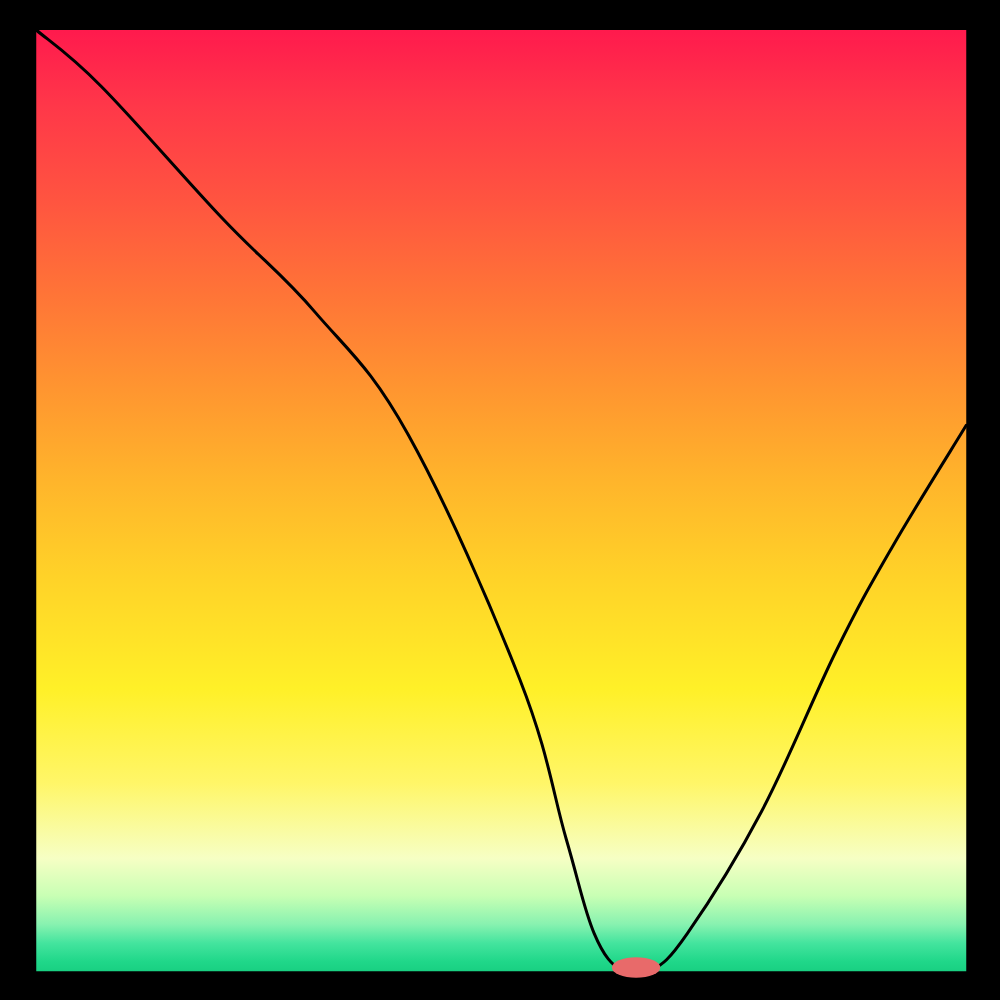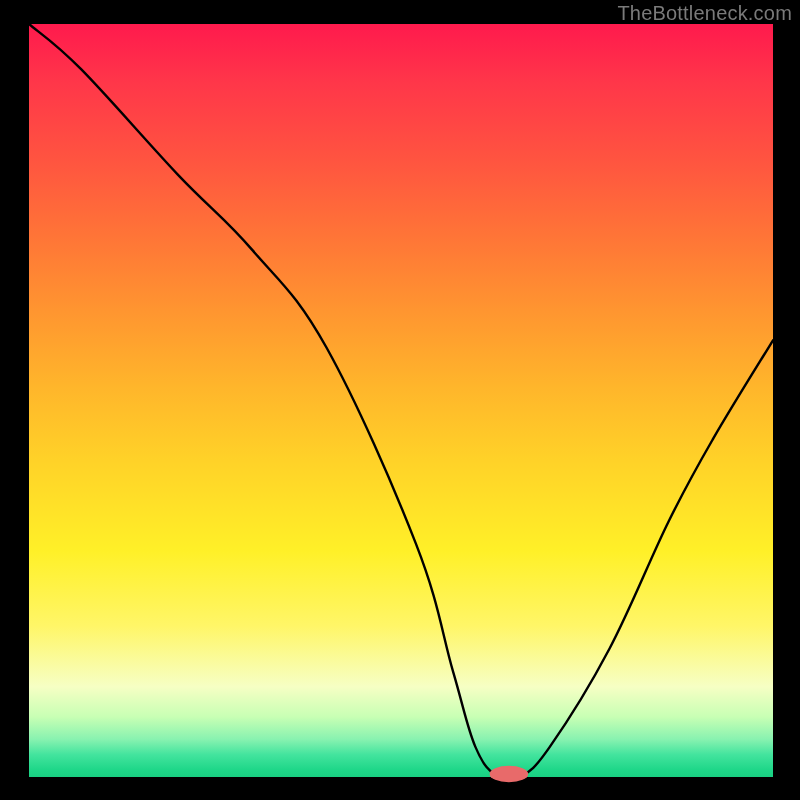--- a/index.html
+++ b/index.html
@@ -60,14 +60,13 @@
 
 <div class="frame">
 
   <div id="plot" class="plot-area" style="left: 29px; top: 24px; width: 744px; height: 753px;"></div>
 
   <svg id="curve-svg" class="curve" width="800" height="800">
     <path id="curve-path" fill="none" stroke="#000000" stroke-width="2.4" stroke-linecap="round" d="M 29.00 24.00 C 38.55 32.28, 53.80 41.57, 81.08 69.18 C 108.36 96.79, 146.43 141.47, 177.80 174.60 C 209.17 207.73, 224.92 218.15, 252.20 249.90 C 279.48 281.65, 296.59 293.95, 326.60 347.79 C 356.61 401.63, 392.69 484.21, 415.88 543.57 C 439.07 602.93, 442.17 634.31, 453.08 671.58 C 463.99 708.85, 467.22 727.55, 475.40 746.88 C 483.58 766.21, 489.54 771.48, 497.72 777.00 C 505.90 782.52, 510.49 782.52, 520.04 777.00 C 529.59 771.48, 533.43 770.35, 549.80 746.88 C 566.17 723.41, 587.50 690.40, 609.32 648.99 C 631.14 607.58, 649.74 559.63, 668.84 520.98 C 687.94 482.33, 694.38 471.28, 713.48 438.15 C 732.58 405.02, 762.09 358.21, 773.00 340.26"></path>
     <ellipse id="marker" cx="508.88" cy="774.00" rx="19.34" ry="8.28" fill="#e86a6a"></ellipse>
   </svg>
 
-  <div class="watermark">TheBottleneck.com</div>
 </div>
 
 </body></html>

